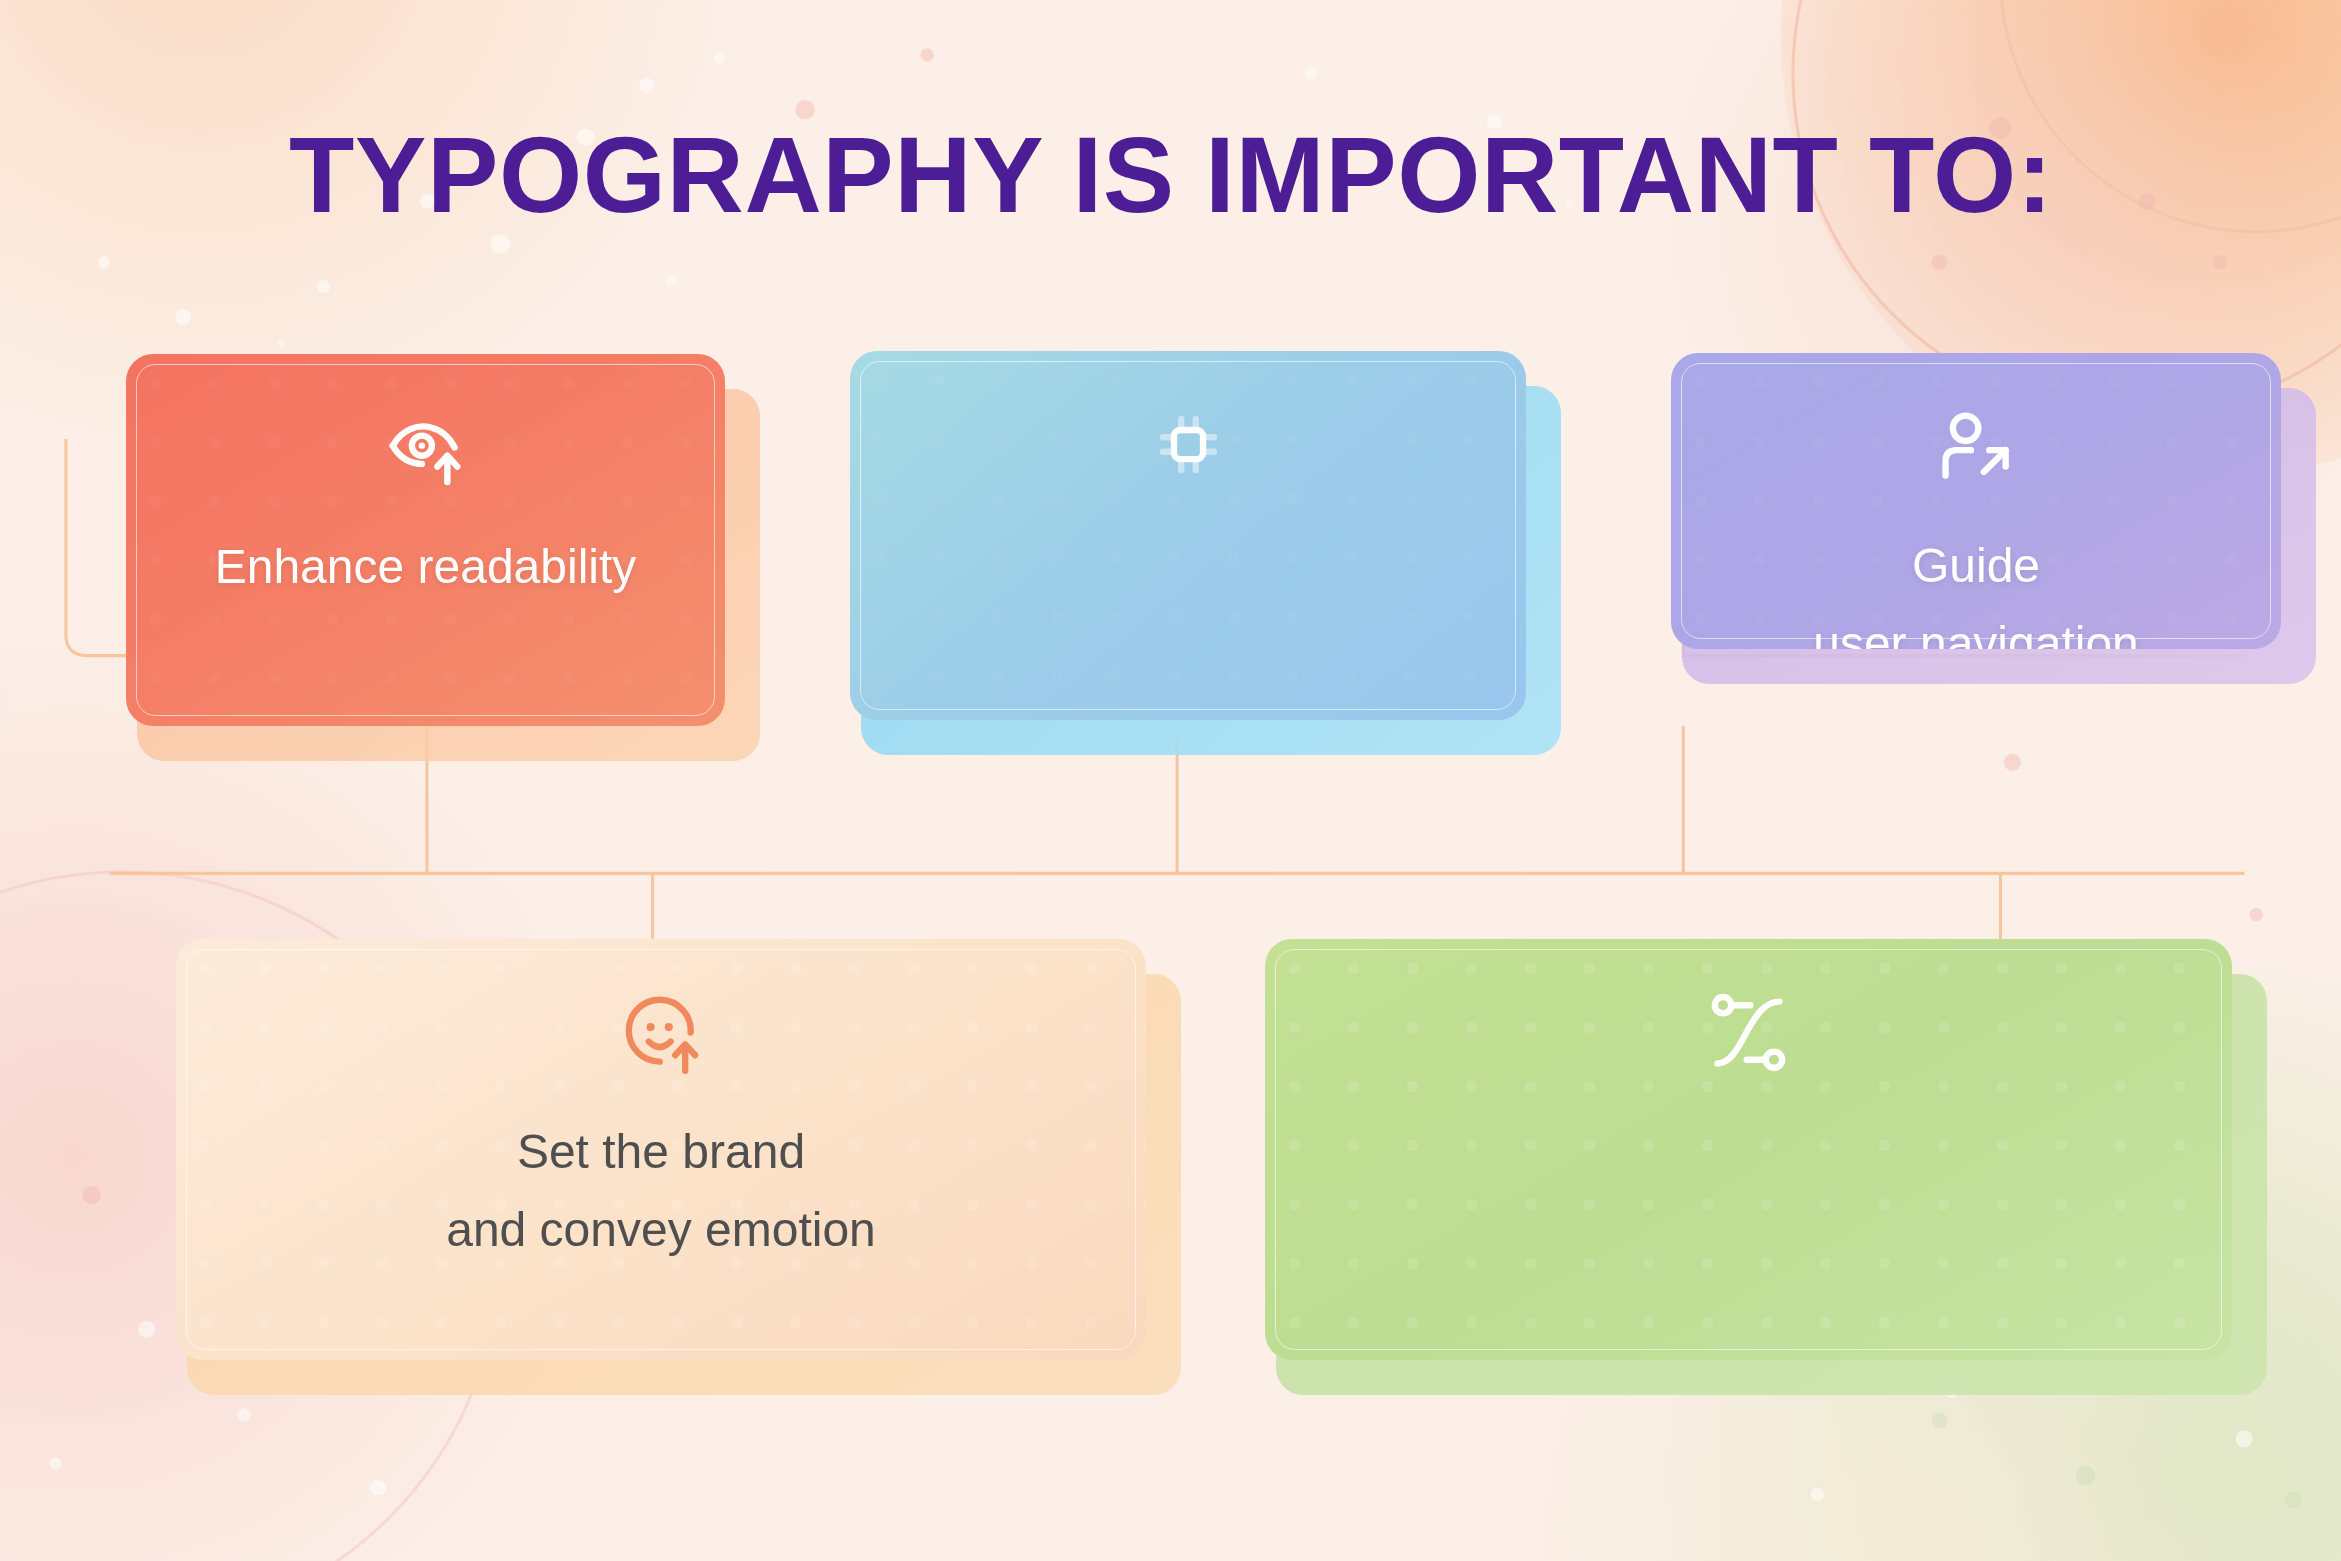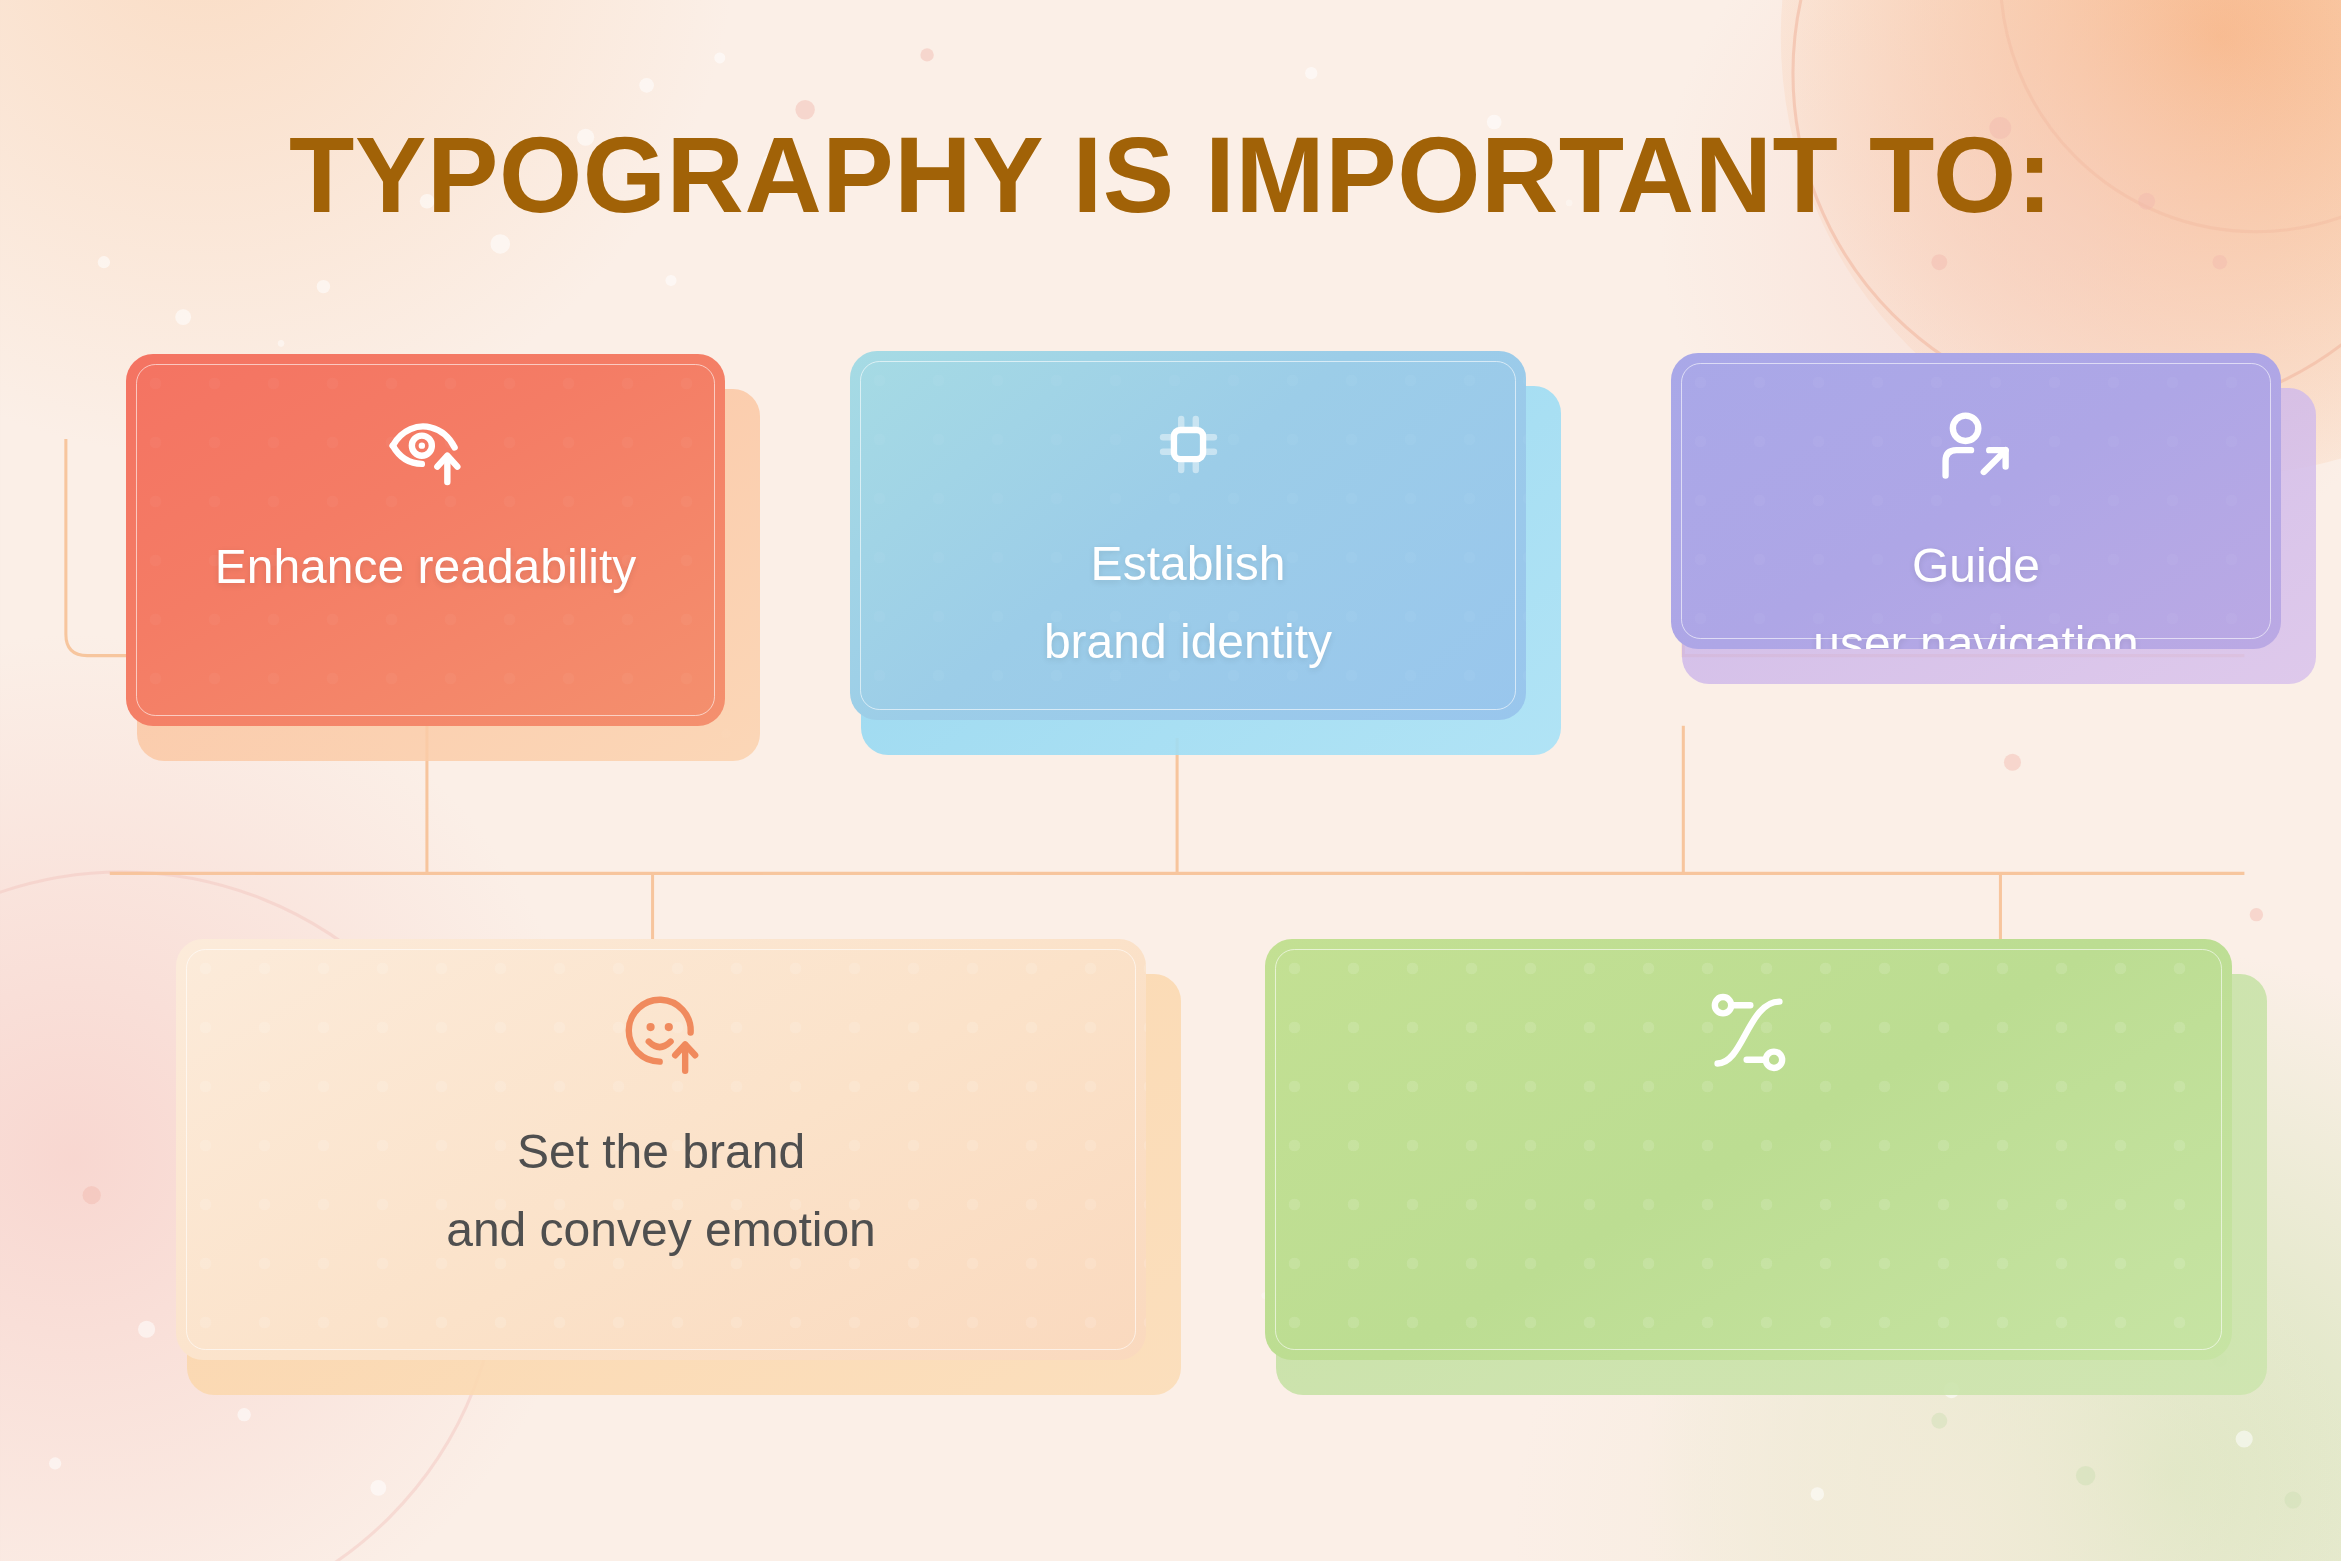--- a/index.html
+++ b/index.html
@@ -22,21 +22,21 @@
       radial-gradient(circle at 67% 13%, rgba(255,255,255,.40) 0 3px, transparent 3.7px),
       radial-gradient(circle at 88% 61%, rgba(255,255,255,.40) 0 3.7px, transparent 4.3px),
       radial-gradient(circle at 54% 83%, rgba(255,255,255,.35) 0 3px, transparent 3.7px);
     opacity:.8;
   }
 
   
   #title-wrap { position:absolute; top:122px; left:0; width:2342px; text-align:center; z-index:5; }
   #page-title {
     font-size:107px; font-weight:bold; letter-spacing:0.6px;
-    color:#a16207;
+    color:#4c1d95;
     line-height:1;
   }
 
   
   #connectors { position:absolute; inset:0; z-index:1; }
 
   
   .card-slot { position:absolute; z-index:4;padding-left:24px; }
   .shadow-card {
     position:absolute; left:35px; top:35px; width:100%; height:100%;
@@ -226,24 +226,20 @@
             <path d="M58 22 L58 30"></path>
           <path d="M42 70 L42 78"></path>
             <path d="M58 70 L58 78"></path>
           <path d="M22 42 L30 42"></path>
             <path d="M22 58 L30 58"></path>
           <path d="M70 42 L78 42"></path>
             <path d="M70 58 L78 58"></path>
         </g>
       </svg>
     </div>
-    <div class="card-text txt-white">
-      <span class="l">Establish</span>
-      <span class="l">brand identity</span>
-    </div>
   </div>
 </div>
 
 <div class="card-slot" id="card-2" style="left:1647px; top:353px; width:634px; height:296px;">
   <div class="shadow-card"></div>
   <div class="card">
     <div class="dotty"></div>
     <div class="card-icon">
       <svg viewBox="0 0 100 100" fill="none" stroke="#fff" stroke-width="7" stroke-linecap="round" stroke-linejoin="round">
         <circle cx="38" cy="30" r="14"></circle>

